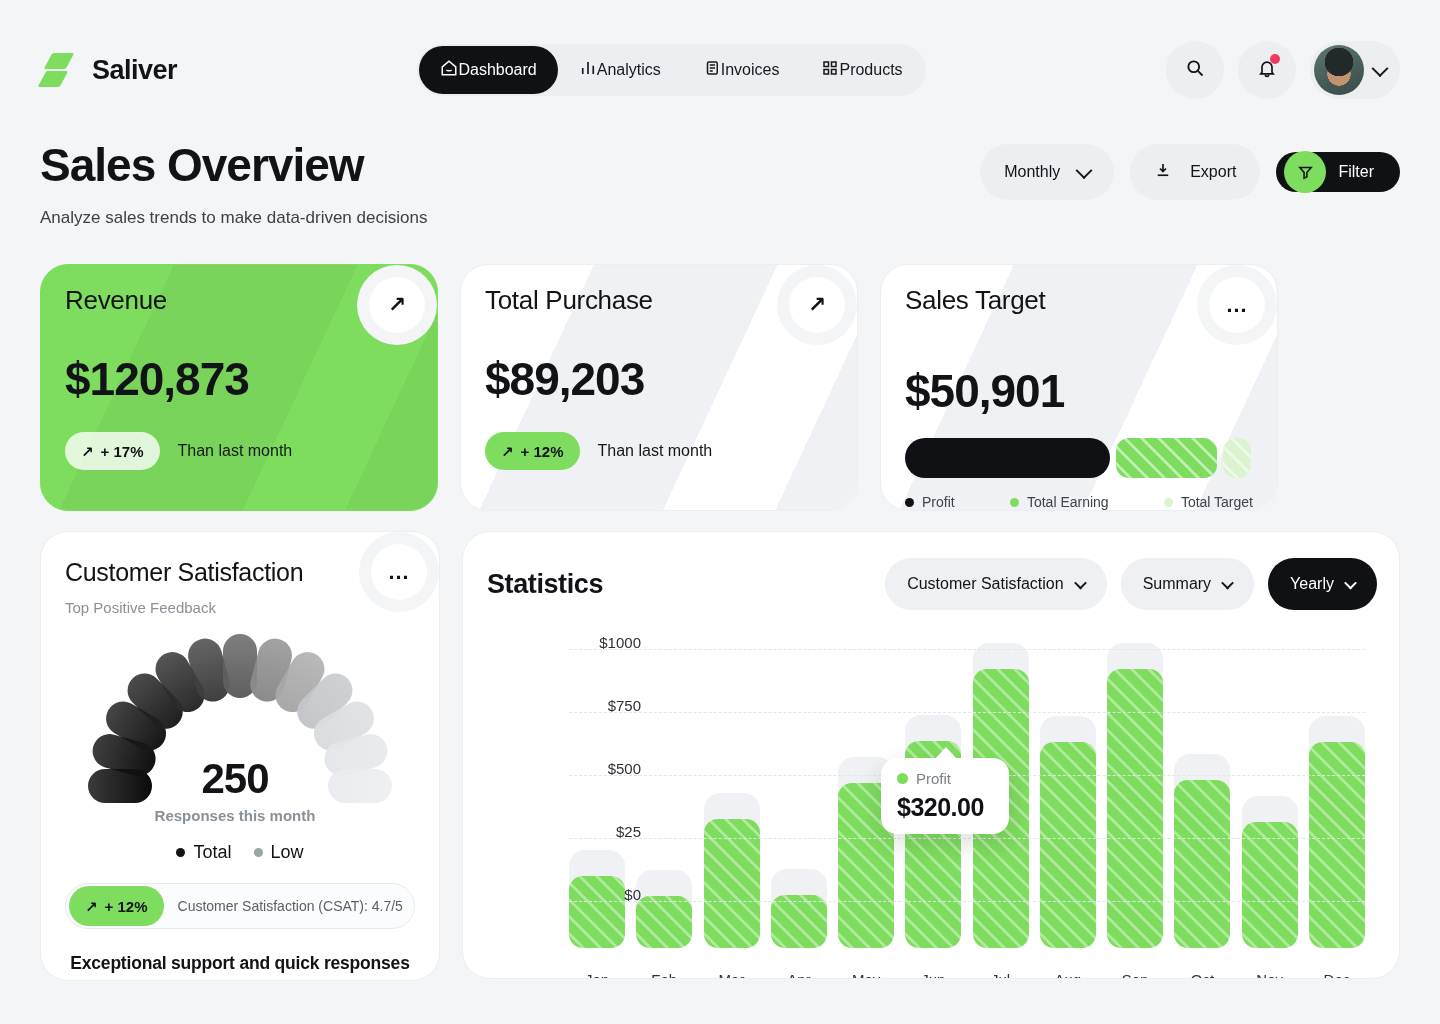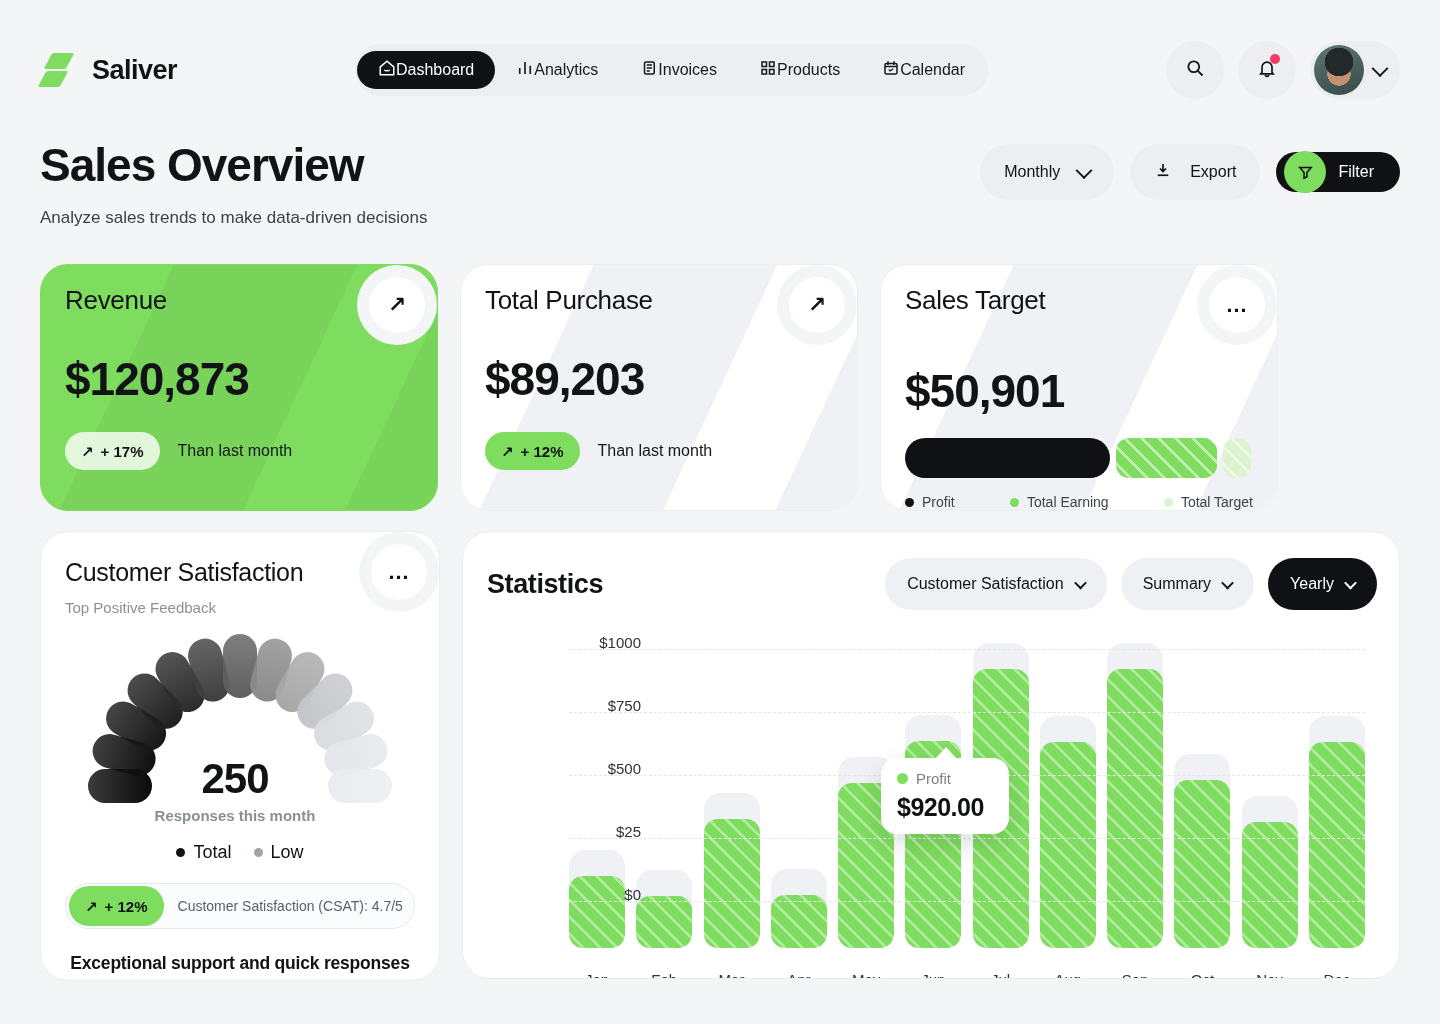--- a/index.html
+++ b/index.html
@@ -14,21 +14,21 @@
   
   .topbar { display:flex; align-items:center; justify-content:space-between; height:52px; }
   .brand { display:flex; align-items:center; gap:12px; }
   .logo { width:40px; height:40px; position:relative; }
   .logo i { position:absolute; width:22px; height:16px; background:#7edd5e; transform:skewX(-28deg); border-radius:2px; }
   .logo i:first-child { left:8px; top:3px; }
   .logo i:last-child { left:2px; top:21px; }
   .brand-name { font-size:27px; font-weight:700; letter-spacing:-0.5px; }
 
   .nav-pill { display:flex; align-items:center; background:#eceef2; border-radius:27px; height:52px; padding:2px; }
-  .nav-item { display:flex; align-items:center; padding:0 21px; height:38px; border-radius:24px;
+  .nav-item { display:flex; align-items:center; padding:0 21px; height:48px; border-radius:24px;
               font-size:16px; color:#16181c; cursor:pointer; }
   .nav-item.active { background:#101114; color:#fff; }
   .nav-item svg { width:18px; height:18px; flex:0 0 auto; }
 
   .top-actions { display:flex; align-items:center; gap:14px; }
   .circle-btn { width:58px; height:58px; border-radius:50%; background:#eceef2; display:flex; align-items:center; justify-content:center; position:relative; cursor:pointer; }
   .circle-btn svg { width:20px; height:20px; }
   .notif-dot { position:absolute; top:13px; right:16px; width:10px; height:10px; border-radius:50%; background:#f03a5f; }
   .avatar-pill { display:flex; align-items:center; gap:10px; background:#eceef2; border-radius:29px; height:58px; padding:4px 14px 4px 4px; cursor:pointer; }
   .avatar { width:50px; height:50px; border-radius:50%; position:relative; overflow:hidden;
@@ -160,28 +160,20 @@
       </div>
       <div class="nav-item">
         <span><svg viewBox="0 0 24 24" fill="none" stroke="currentColor" stroke-width="2">
               <rect x="4" y="4" width="6" height="6"></rect>
               <rect x="14" y="4" width="6" height="6"></rect>
               <rect x="4" y="14" width="6" height="6"></rect>
               <rect x="14" y="14" width="6" height="6"></rect>
             </svg></span>
         <span>Products</span>
       </div>
-      <div class="nav-item">
-        <span><svg viewBox="0 0 24 24" fill="none" stroke="currentColor" stroke-width="2">
-              <rect x="4" y="6" width="16" height="14" rx="2"></rect>
-              <path d="M8 3v5M16 3v5M4 10h16"></path>
-              <path d="M9 14l2 2 4-3" stroke-width="1.7"></path>
-            </svg></span>
-        <span>Calendar</span>
-      </div>
     </div>
 
     <div class="top-actions">
       <div class="circle-btn">
         <span><svg viewBox="0 0 24 24" fill="none" stroke="currentColor" stroke-width="2.2">
               <circle cx="10.5" cy="10.5" r="6.5"></circle>
               <path d="M15.5 15.5 21 21"></path>
             </svg></span>
       </div>
       <div class="circle-btn">
@@ -409,21 +401,21 @@
               <div class="bar-col">
                 <div class="bar-track" style="height: 232px;"></div>
                 <div class="bar-fill" style="height: 206px; background-color: rgb(126, 221, 94);"></div>
               </div>
             </div>
             <div class="tooltip">
             <div class="tt-row">
               <span class="dot" style="background:#7edd5e;width:11px;height:11px"></span>
               <span>Profit</span>
             </div>
-            <div class="tt-val">$920.00</div>
+            <div class="tt-val">$320.00</div>
           </div>
         <div class="gridline" style="bottom: 46px;"></div>
             <div class="ytick" style="bottom: 37px;">$0</div>
             <div class="gridline" style="bottom: 109px;"></div>
             <div class="ytick" style="bottom: 100px;">$25</div>
             <div class="gridline" style="bottom: 172px;"></div>
             <div class="ytick" style="bottom: 163px;">$500</div>
             <div class="gridline" style="bottom: 235px;"></div>
             <div class="ytick" style="bottom: 226px;">$750</div>
             <div class="gridline" style="bottom: 298px;"></div>

